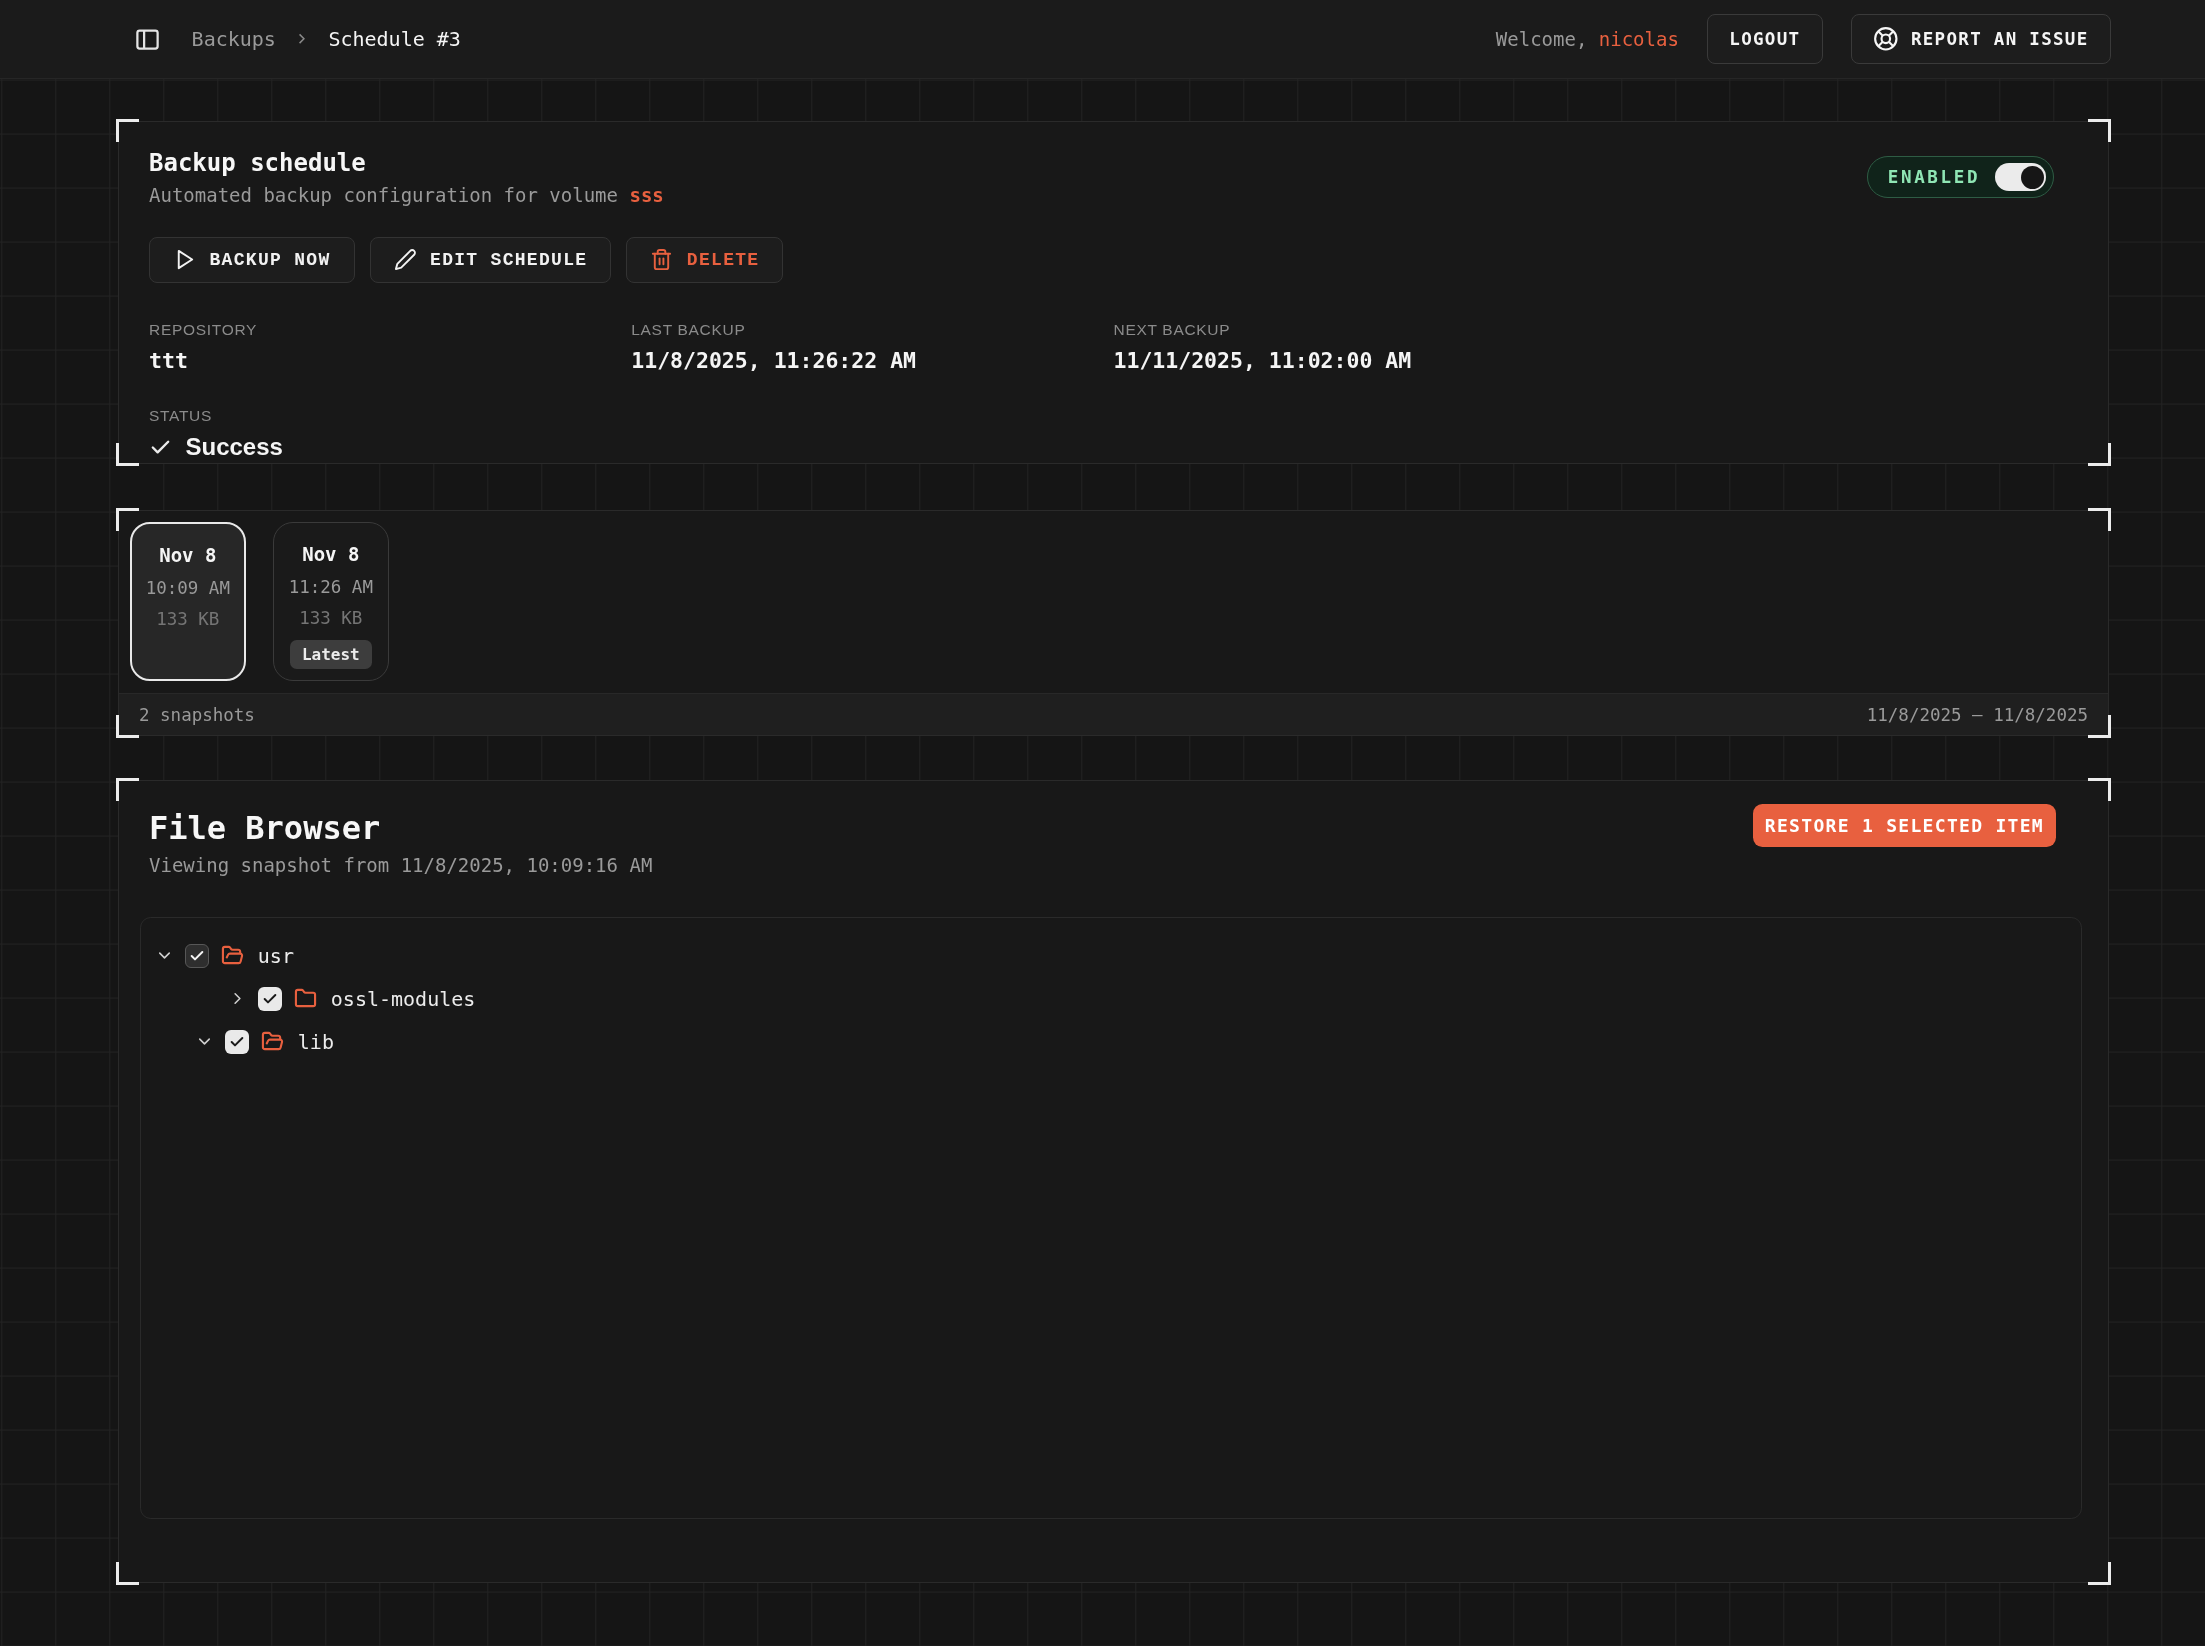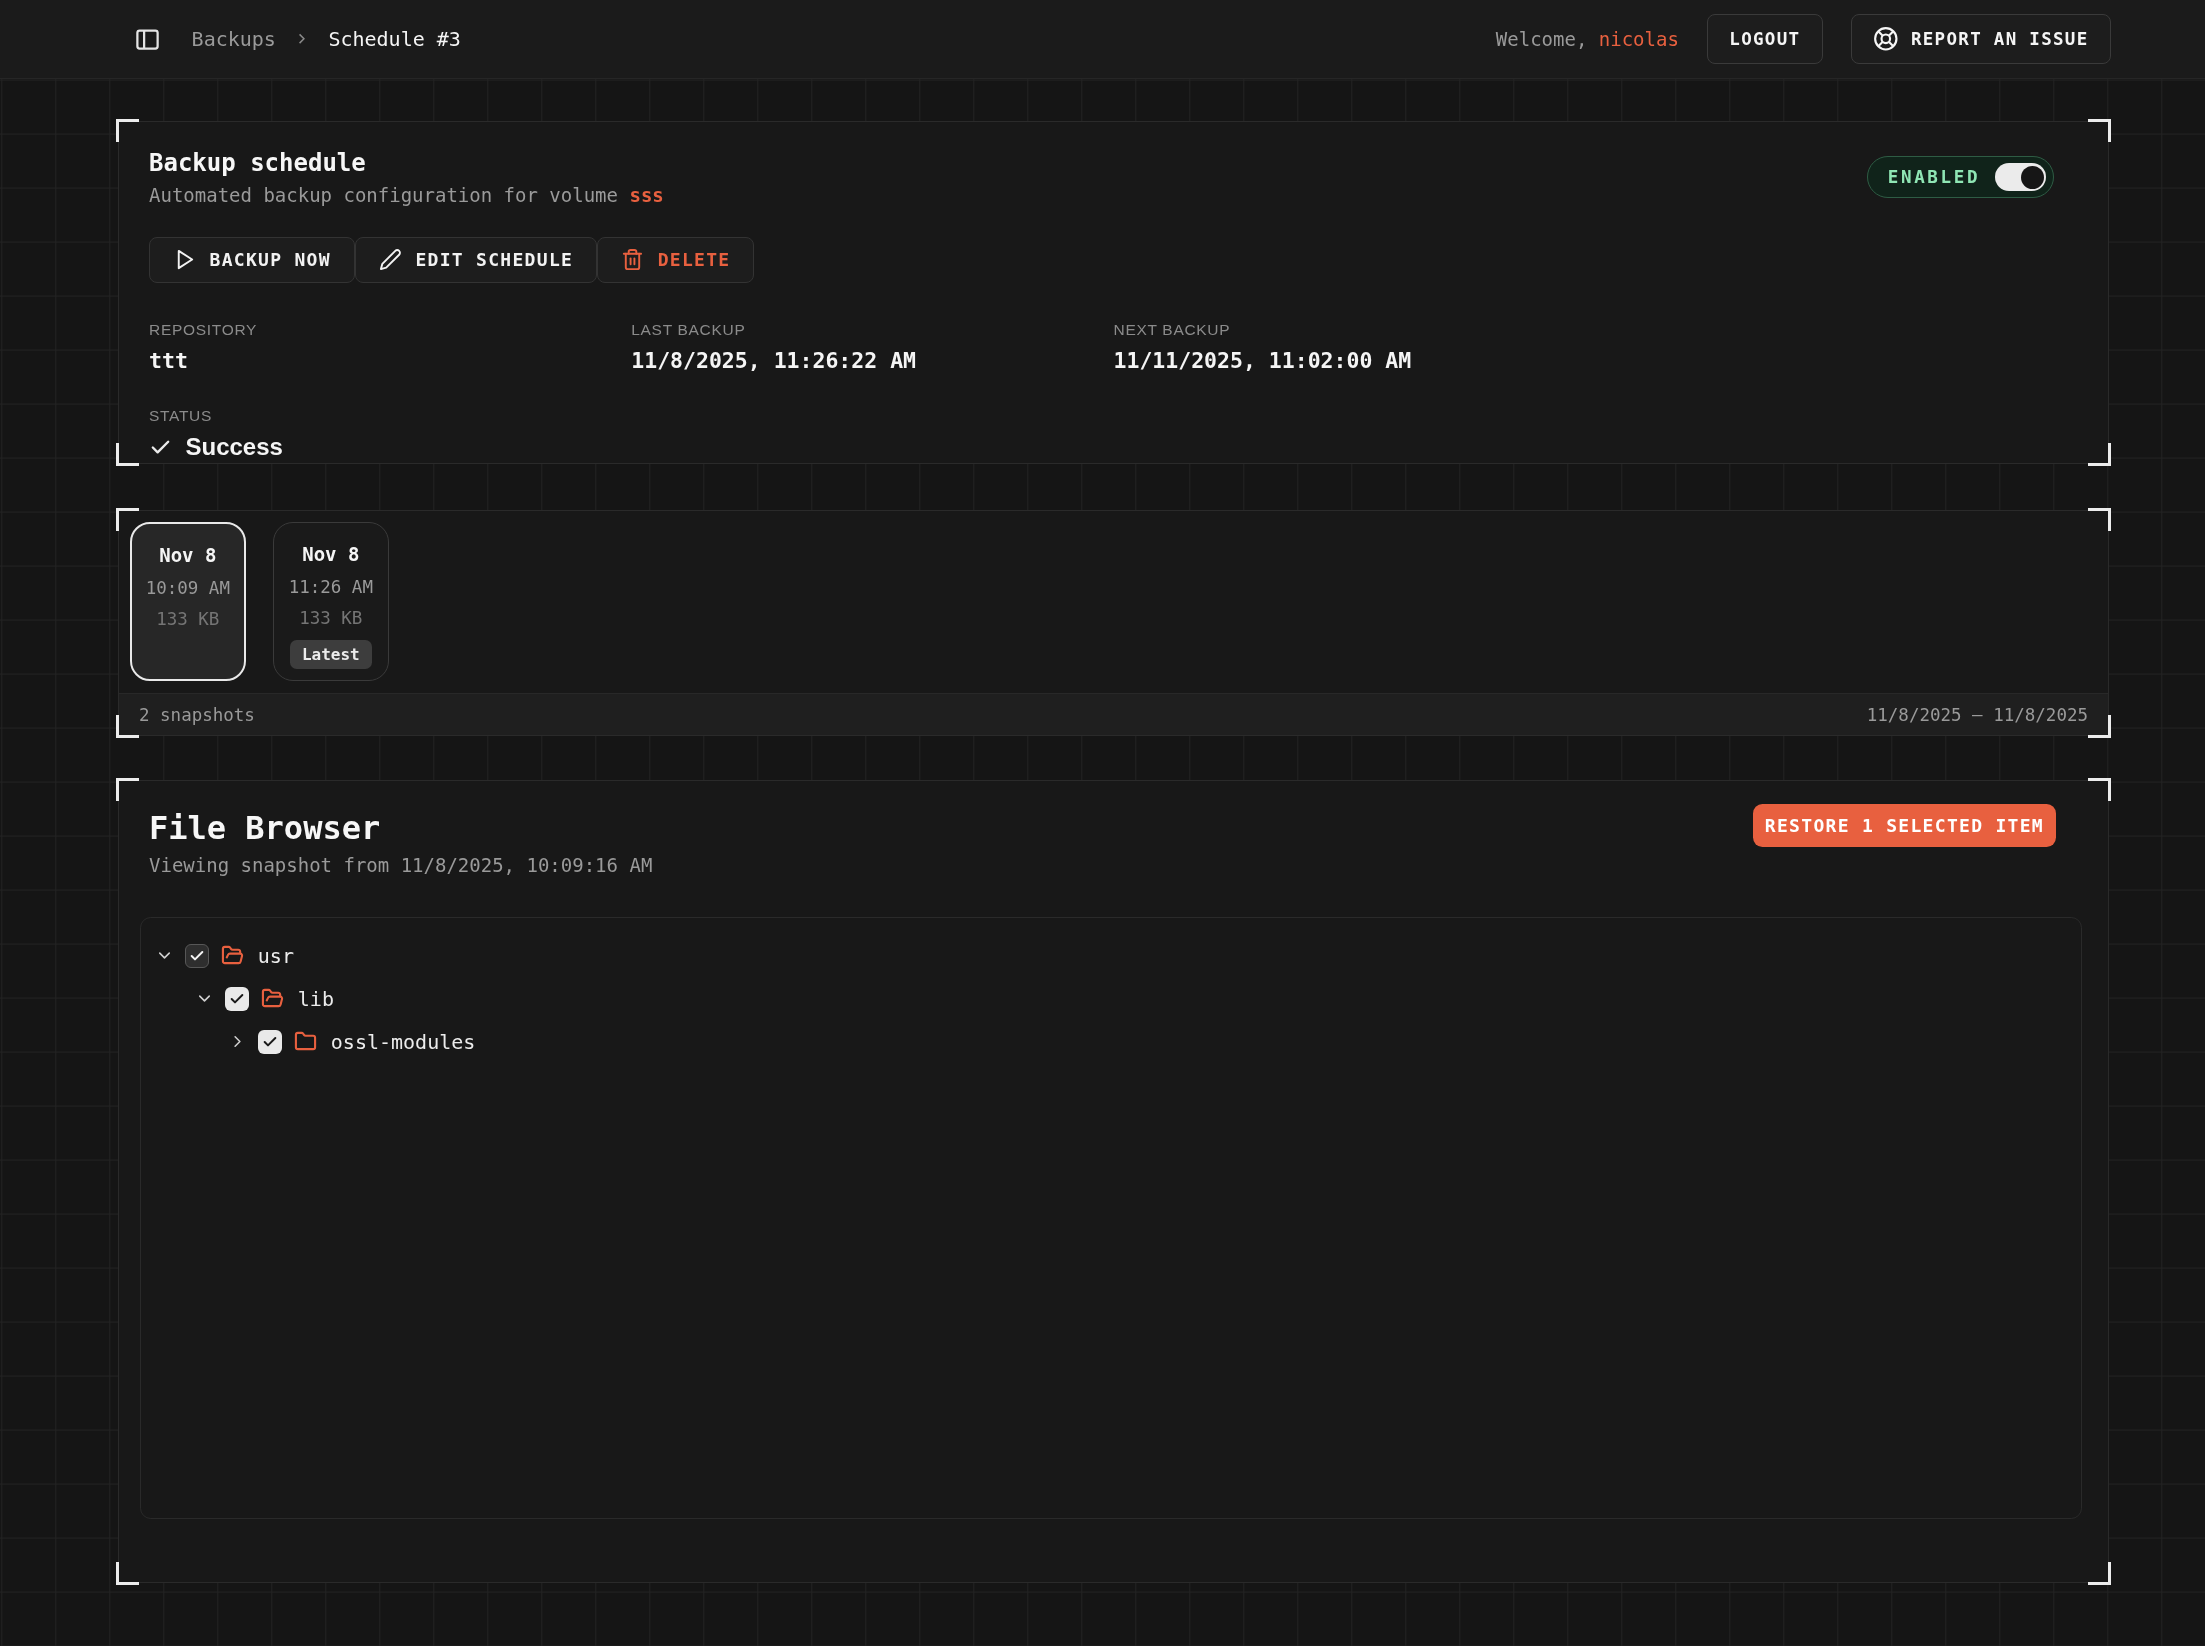--- a/index.html
+++ b/index.html
@@ -57,21 +57,21 @@
   .sched-sub .vol { color:#e8603f; font-weight:bold; }
   .enabled-pill {
     position:absolute; top:34px; right:54px; height:42px;
     display:flex; align-items:center; gap:15px;
     background:#10231a; border:1.3px solid #2e5c44; border-radius:672px;
     padding:0 6.7px 0 20px; cursor:pointer;
   }
   .enabled-label { color:#8fe6b4; font-size:17.5px; font-weight:bold; letter-spacing:2.7px; }
   .switch { position:relative; width:51px; height:28px; background:#ebebeb; border-radius:672px; }
   .switch .knob { position:absolute; top:2.7px; right:2.7px; width:23px; height:23px; border-radius:50%; background:#161616; }
-  .btn-row { display:flex; margin-top:31px; }
+  .btn-row { display:flex; gap:15px; margin-top:31px;font-family:Liberation Mono, monospace; }
   .card-btn {
     display:flex; align-items:center; gap:13.5px; height:46px; padding:0 23px;
     background:#1d1d1d; border:1.3px solid #333; border-radius:8px;
     color:#f2f2f2; font-size:18px; font-weight:bold; letter-spacing:1.3px;
     cursor:pointer; font-family:inherit;
   }
   .card-btn.danger { color:#e8603f; }
   .fields { display:grid; grid-template-columns:repeat(4,1fr); margin-top:38px; }
   .f-label { font-size:15.5px; color:#8b8b8b; letter-spacing:0.7px; font-family:"Liberation Sans",sans-serif; }
   .f-value { margin-top:9.4px; font-size:21.5px; font-weight:bold; color:#f5f5f5; }
@@ -298,53 +298,53 @@
           </svg>
       </span>
       <span class="folder">
         <svg width="23" height="23" viewBox="0 0 24 24" fill="none" stroke="currentColor" stroke-width="2.2" stroke-linecap="round" stroke-linejoin="round">
             <path d="m6 14 1.45-2.9A2 2 0 0 1 9.24 10H20a2 2 0 0 1 1.94 2.5l-1.55 6a2 2 0 0 1-1.94 1.5H4a2 2 0 0 1-2-2V5a2 2 0 0 1 2-2h3.93a2 2 0 0 1 1.66.9l.82 1.2a2 2 0 0 0 1.66.9H18a2 2 0 0 1 2 2v2"></path>
           </svg>
       </span>
       <span class="tree-label">usr</span>
     </div>
 
+    <div class="tree-row ind-2">
+      <span class="chev">
+        <svg width="19" height="19" viewBox="0 0 24 24" fill="none" stroke="currentColor" stroke-width="2" stroke-linecap="round" stroke-linejoin="round">
+            <polyline points="9 6 15 12 9 18"></polyline>
+          </svg>
+      </span>
+      <span class="cbx light">
+        <svg width="16" height="16" viewBox="0 0 24 24" fill="none" stroke="currentColor" stroke-width="3" stroke-linecap="round" stroke-linejoin="round">
+            <polyline points="20 6 9 17 4 12"></polyline>
+          </svg>
+      </span>
+      <span class="folder">
+        <svg width="23" height="23" viewBox="0 0 24 24" fill="none" stroke="currentColor" stroke-width="2.2" stroke-linecap="round" stroke-linejoin="round">
+            <path d="M20 20a2 2 0 0 0 2-2V8a2 2 0 0 0-2-2h-7.9a2 2 0 0 1-1.69-.9L9.6 3.9A2 2 0 0 0 7.93 3H4a2 2 0 0 0-2 2v13a2 2 0 0 0 2 2Z"></path>
+          </svg>
+      </span>
+      <span class="tree-label">ossl-modules</span>
+    </div>
+
     <div class="tree-row ind-1">
       <span class="chev">
         <svg width="19" height="19" viewBox="0 0 24 24" fill="none" stroke="currentColor" stroke-width="2" stroke-linecap="round" stroke-linejoin="round">
             <polyline points="6 9 12 15 18 9"></polyline>
           </svg>
       </span>
       <span class="cbx light">
         <svg width="16" height="16" viewBox="0 0 24 24" fill="none" stroke="currentColor" stroke-width="3" stroke-linecap="round" stroke-linejoin="round">
             <polyline points="20 6 9 17 4 12"></polyline>
           </svg>
       </span>
       <span class="folder">
         <svg width="23" height="23" viewBox="0 0 24 24" fill="none" stroke="currentColor" stroke-width="2.2" stroke-linecap="round" stroke-linejoin="round">
             <path d="m6 14 1.45-2.9A2 2 0 0 1 9.24 10H20a2 2 0 0 1 1.94 2.5l-1.55 6a2 2 0 0 1-1.94 1.5H4a2 2 0 0 1-2-2V5a2 2 0 0 1 2-2h3.93a2 2 0 0 1 1.66.9l.82 1.2a2 2 0 0 0 1.66.9H18a2 2 0 0 1 2 2v2"></path>
           </svg>
       </span>
       <span class="tree-label">lib</span>
     </div>
 
-    <div class="tree-row ind-2">
-      <span class="chev">
-        <svg width="19" height="19" viewBox="0 0 24 24" fill="none" stroke="currentColor" stroke-width="2" stroke-linecap="round" stroke-linejoin="round">
-            <polyline points="9 6 15 12 9 18"></polyline>
-          </svg>
-      </span>
-      <span class="cbx light">
-        <svg width="16" height="16" viewBox="0 0 24 24" fill="none" stroke="currentColor" stroke-width="3" stroke-linecap="round" stroke-linejoin="round">
-            <polyline points="20 6 9 17 4 12"></polyline>
-          </svg>
-      </span>
-      <span class="folder">
-        <svg width="23" height="23" viewBox="0 0 24 24" fill="none" stroke="currentColor" stroke-width="2.2" stroke-linecap="round" stroke-linejoin="round">
-            <path d="M20 20a2 2 0 0 0 2-2V8a2 2 0 0 0-2-2h-7.9a2 2 0 0 1-1.69-.9L9.6 3.9A2 2 0 0 0 7.93 3H4a2 2 0 0 0-2 2v13a2 2 0 0 0 2 2Z"></path>
-          </svg>
-      </span>
-      <span class="tree-label">ossl-modules</span>
-    </div>
-
   </div>
 </section>
 
 
 </body></html>

